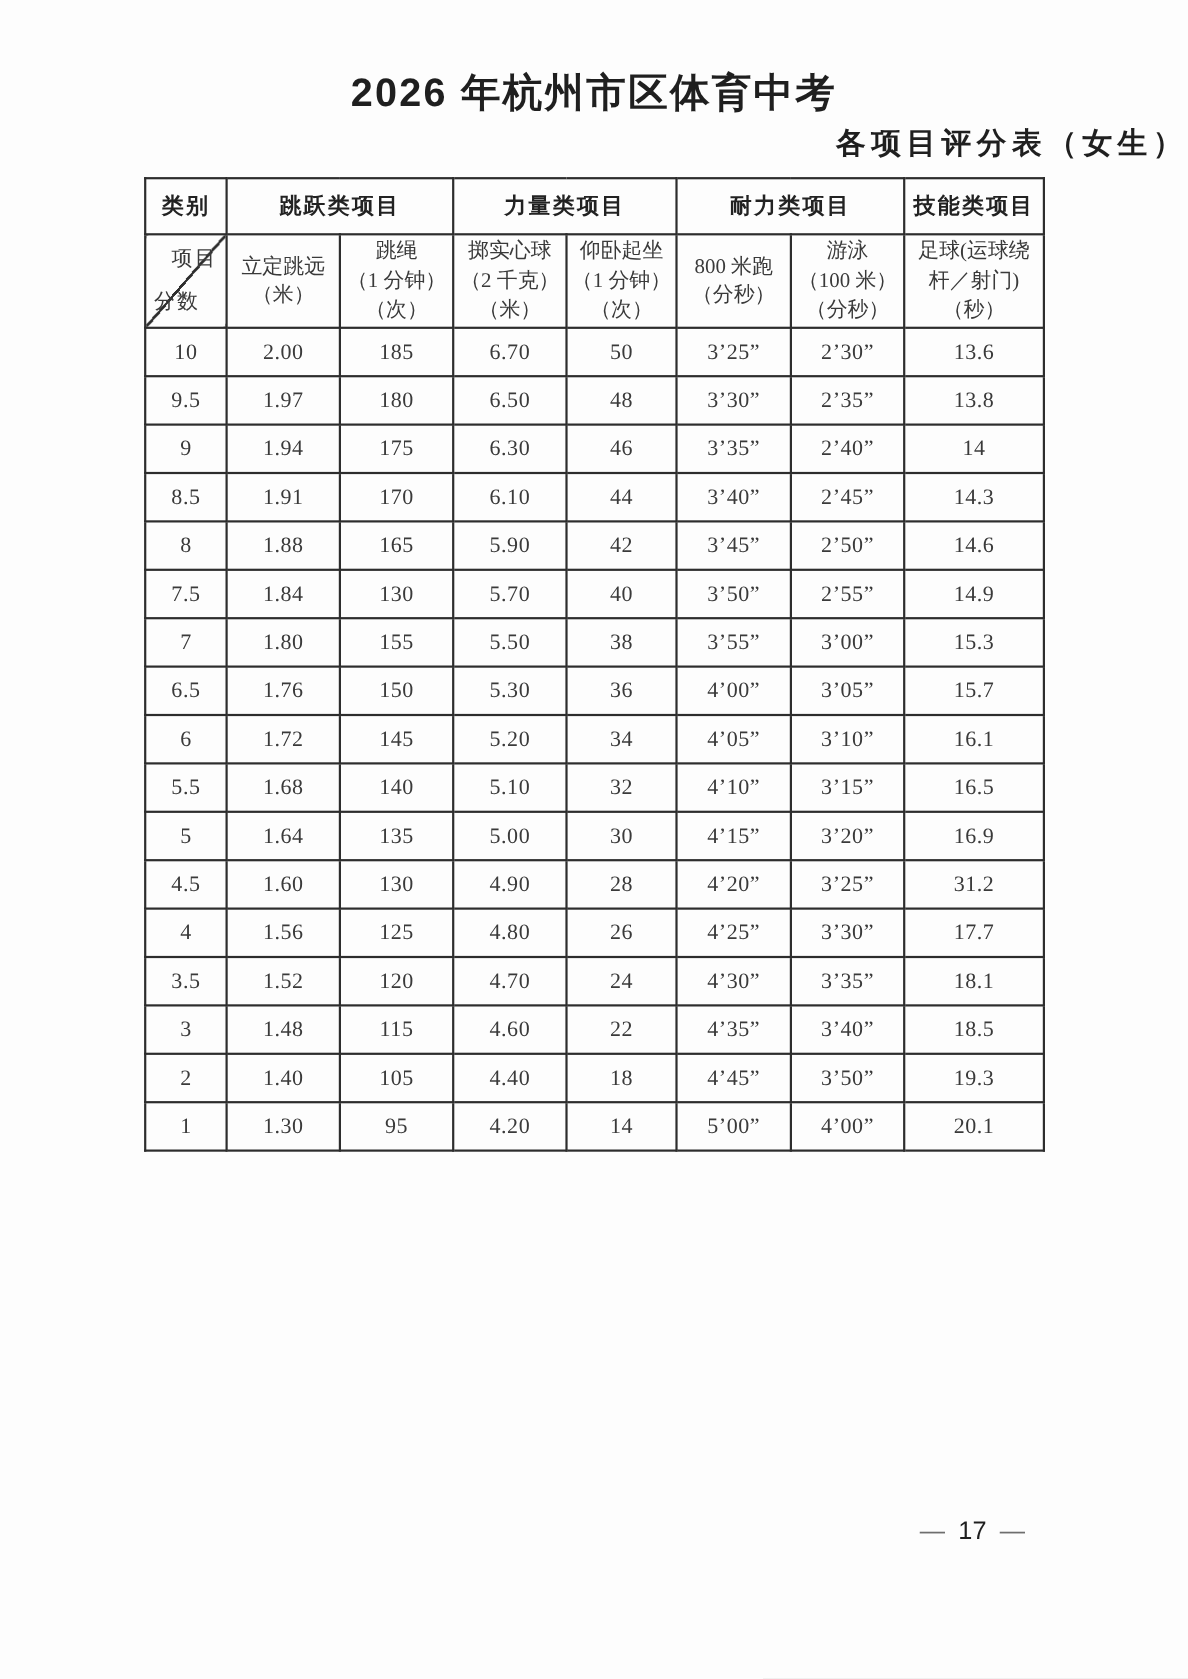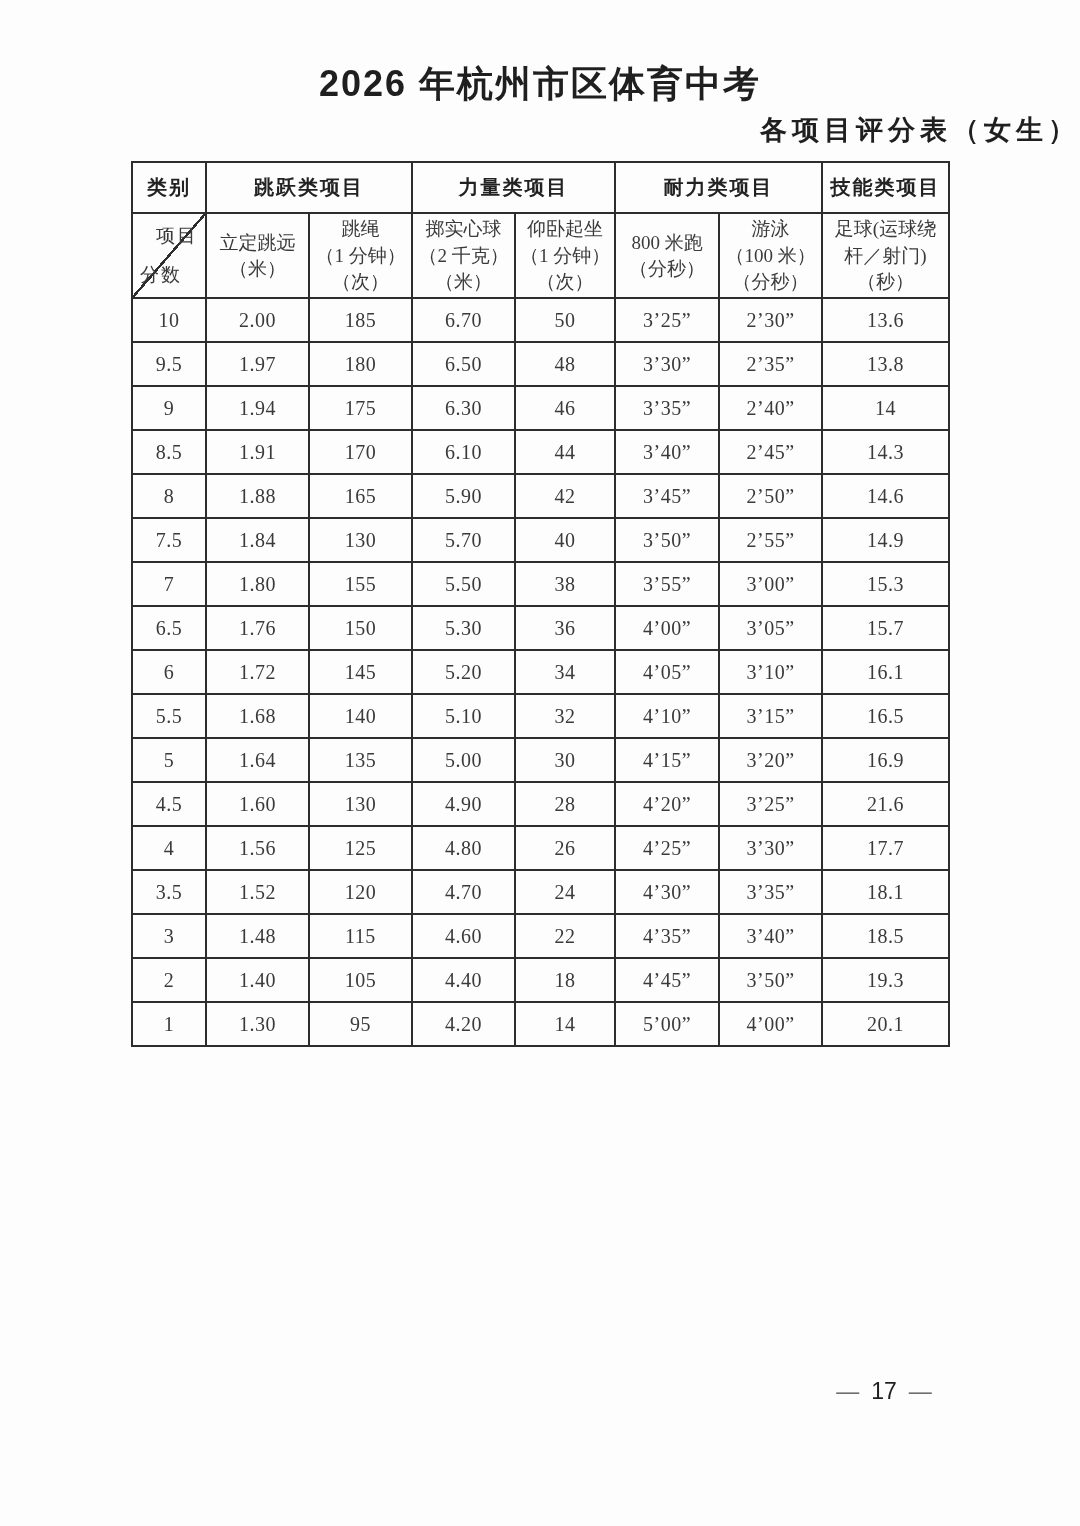--- a/index.html
+++ b/index.html
@@ -271,21 +271,21 @@
           <td>16.9</td>
         </tr>
         <tr>
           <td>4.5</td>
           <td>1.60</td>
           <td>130</td>
           <td>4.90</td>
           <td>28</td>
           <td>4’20”</td>
           <td>3’25”</td>
-          <td>21.6</td>
+          <td>31.2</td>
         </tr>
         <tr>
           <td>4</td>
           <td>1.56</td>
           <td>125</td>
           <td>4.80</td>
           <td>26</td>
           <td>4’25”</td>
           <td>3’30”</td>
           <td>17.7</td>

